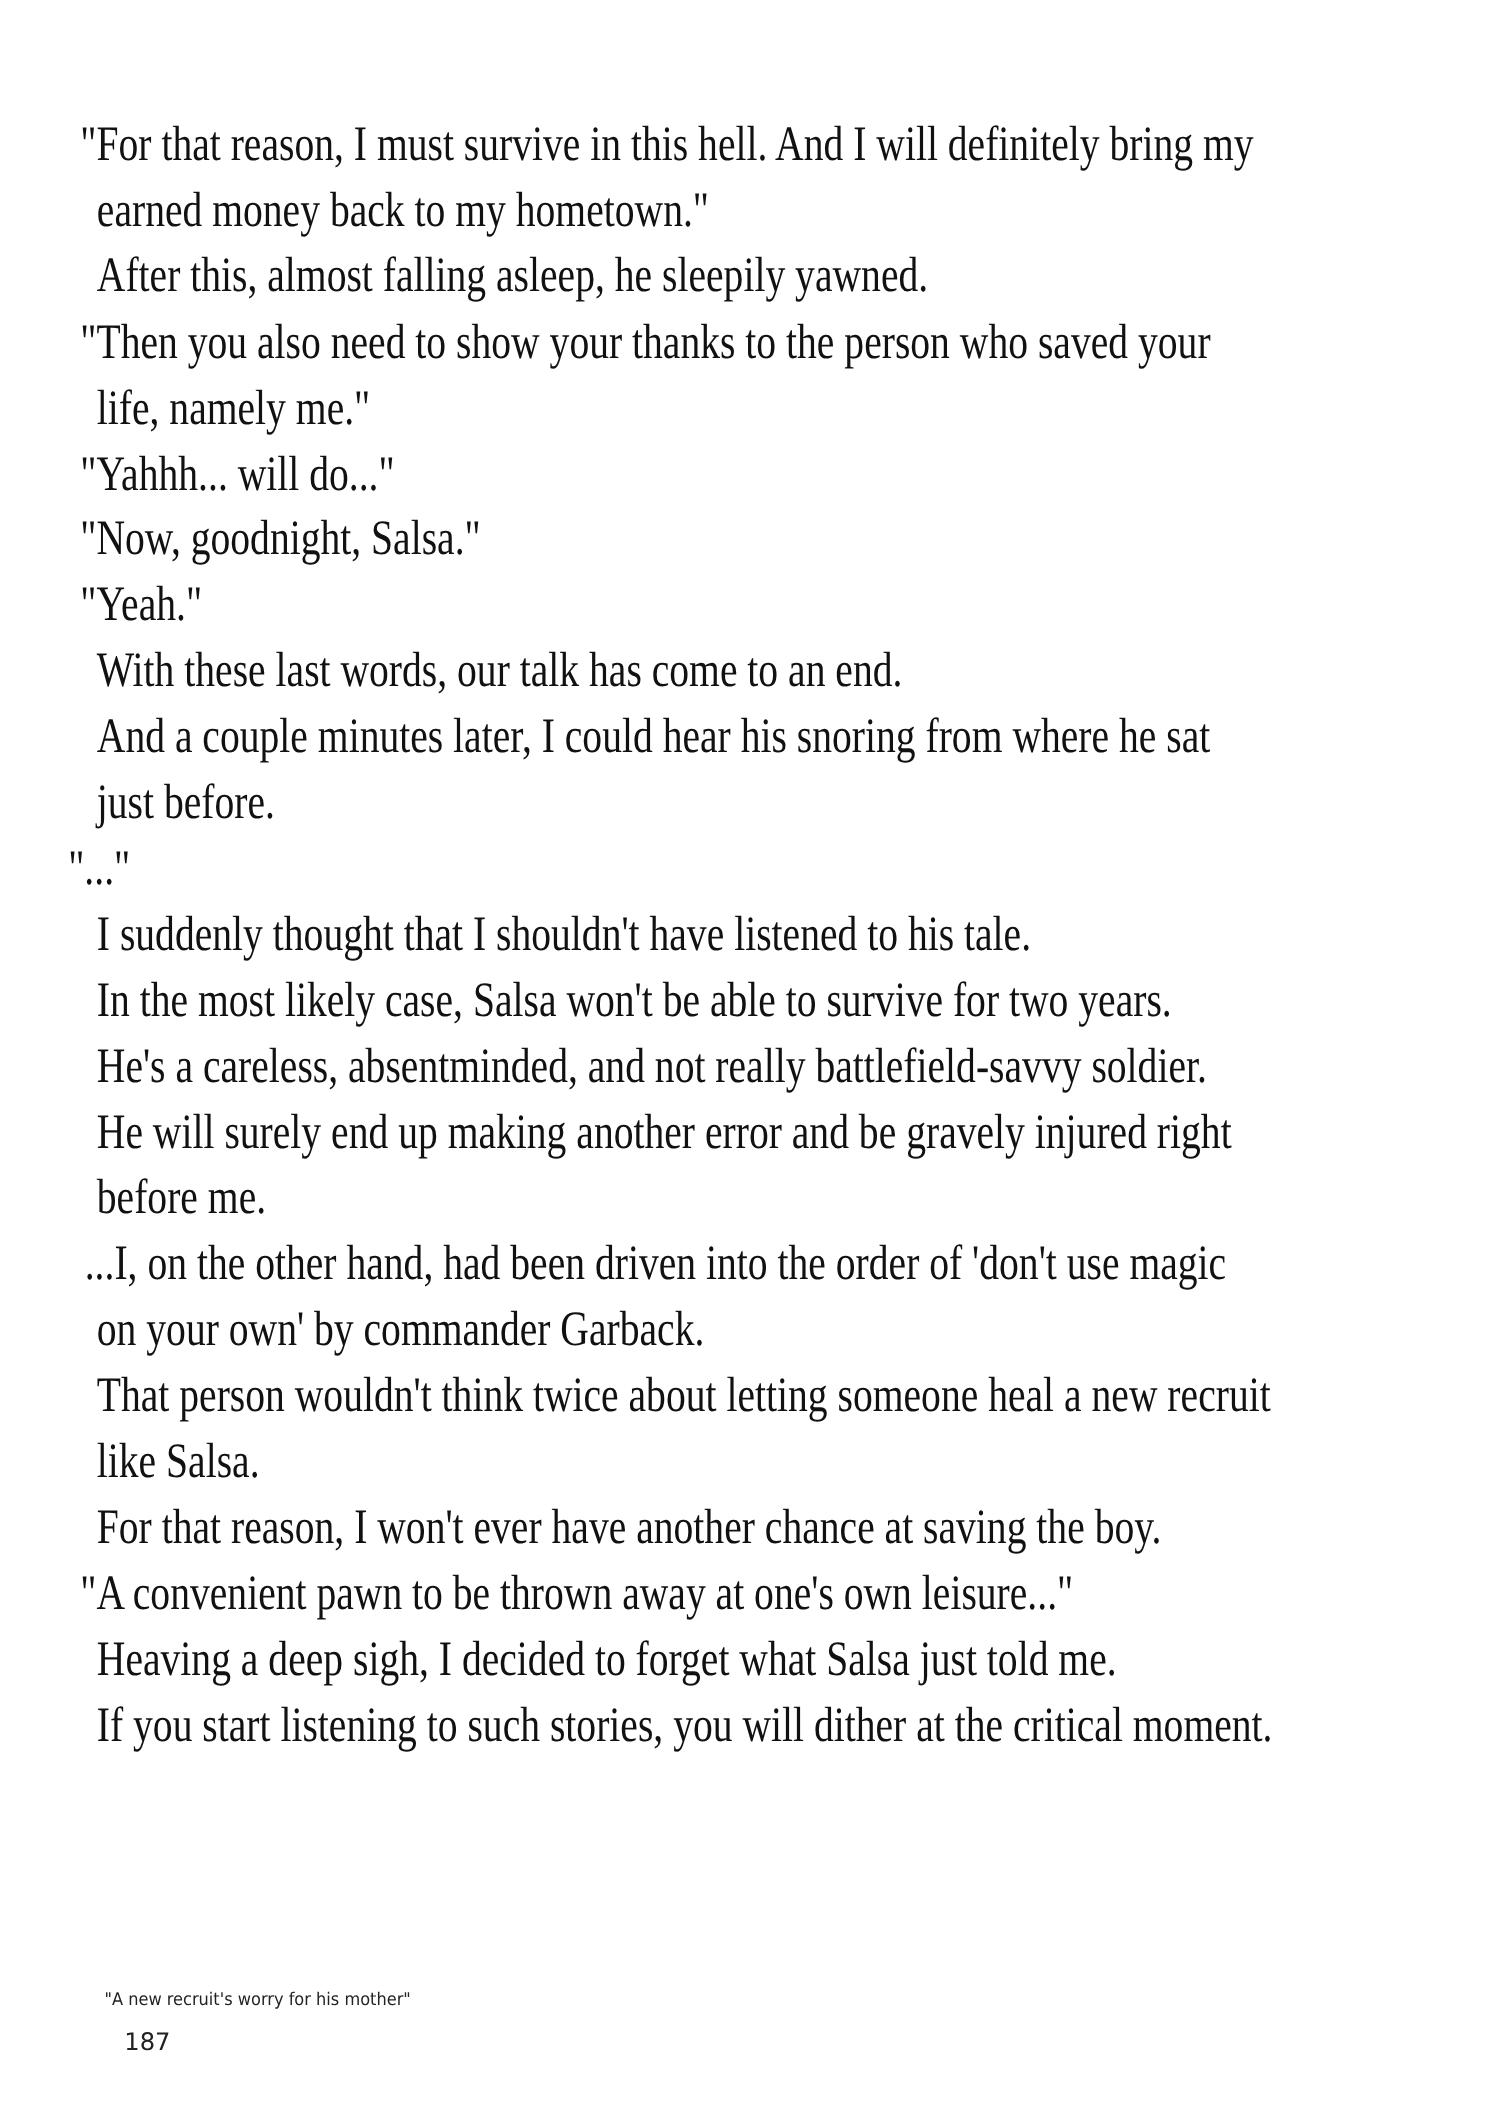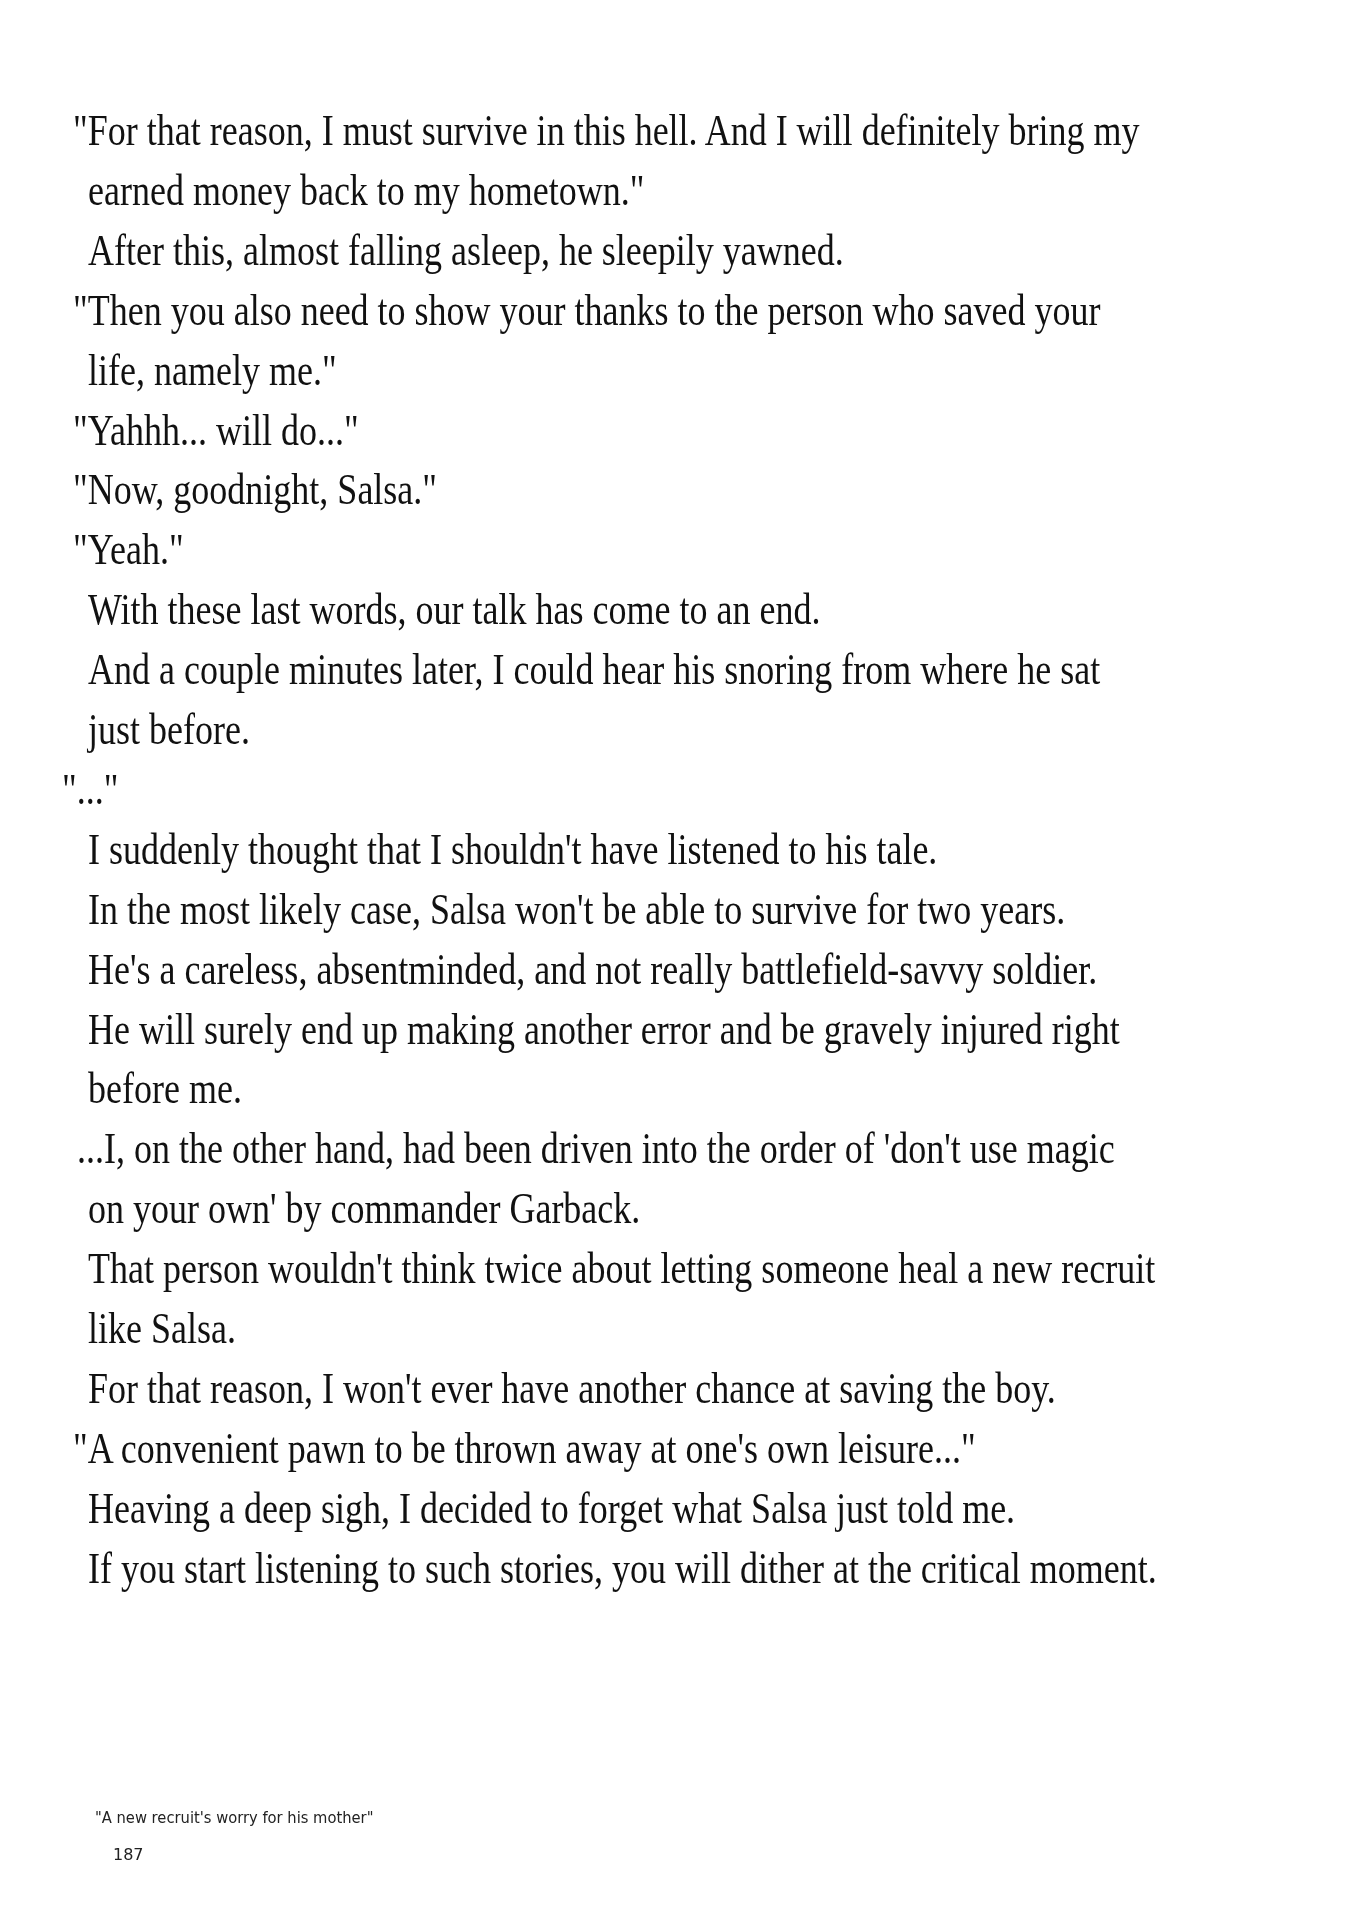--- a/index.html
+++ b/index.html
@@ -17,21 +17,21 @@
   }
   .footer-title {
     position:absolute; left:95px; top:1808px;
     font-family:"DejaVu Sans", "Liberation Sans", sans-serif;
     font-size:16px; color:#222; white-space:nowrap;
     transform-origin:0 0; transform:scaleX(0.92);
   }
   .page-number {
     position:absolute; left:113px; top:1845px;
     font-family:"DejaVu Sans", "Liberation Sans", sans-serif;
-    font-size:16px; color:#222;
+    font-size:22px; color:#222;
   }
 </style>
 </head>
 <body>
 
 <div class="page">
   <div id="body-text">
       <div class="line" style="left: 73px; top: 100px;">"For that reason, I must survive in this hell. And I will definitely bring my</div>
       <div class="line" style="left: 88px; top: 159.9px;">earned money back to my hometown."</div>
       <div class="line" style="left: 88px; top: 219.8px;">After this, almost falling asleep, he sleepily yawned.</div>

